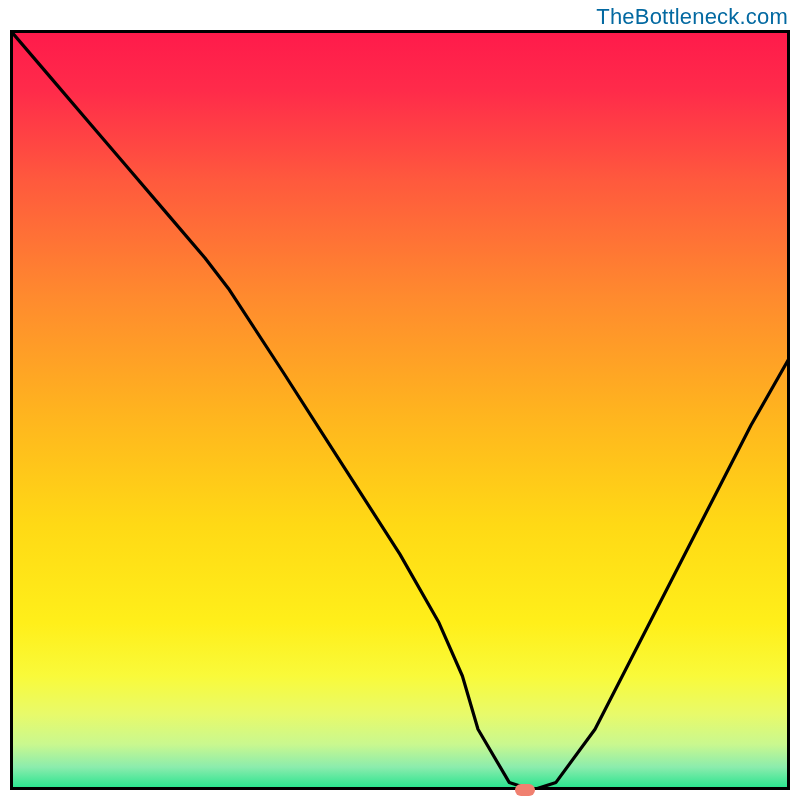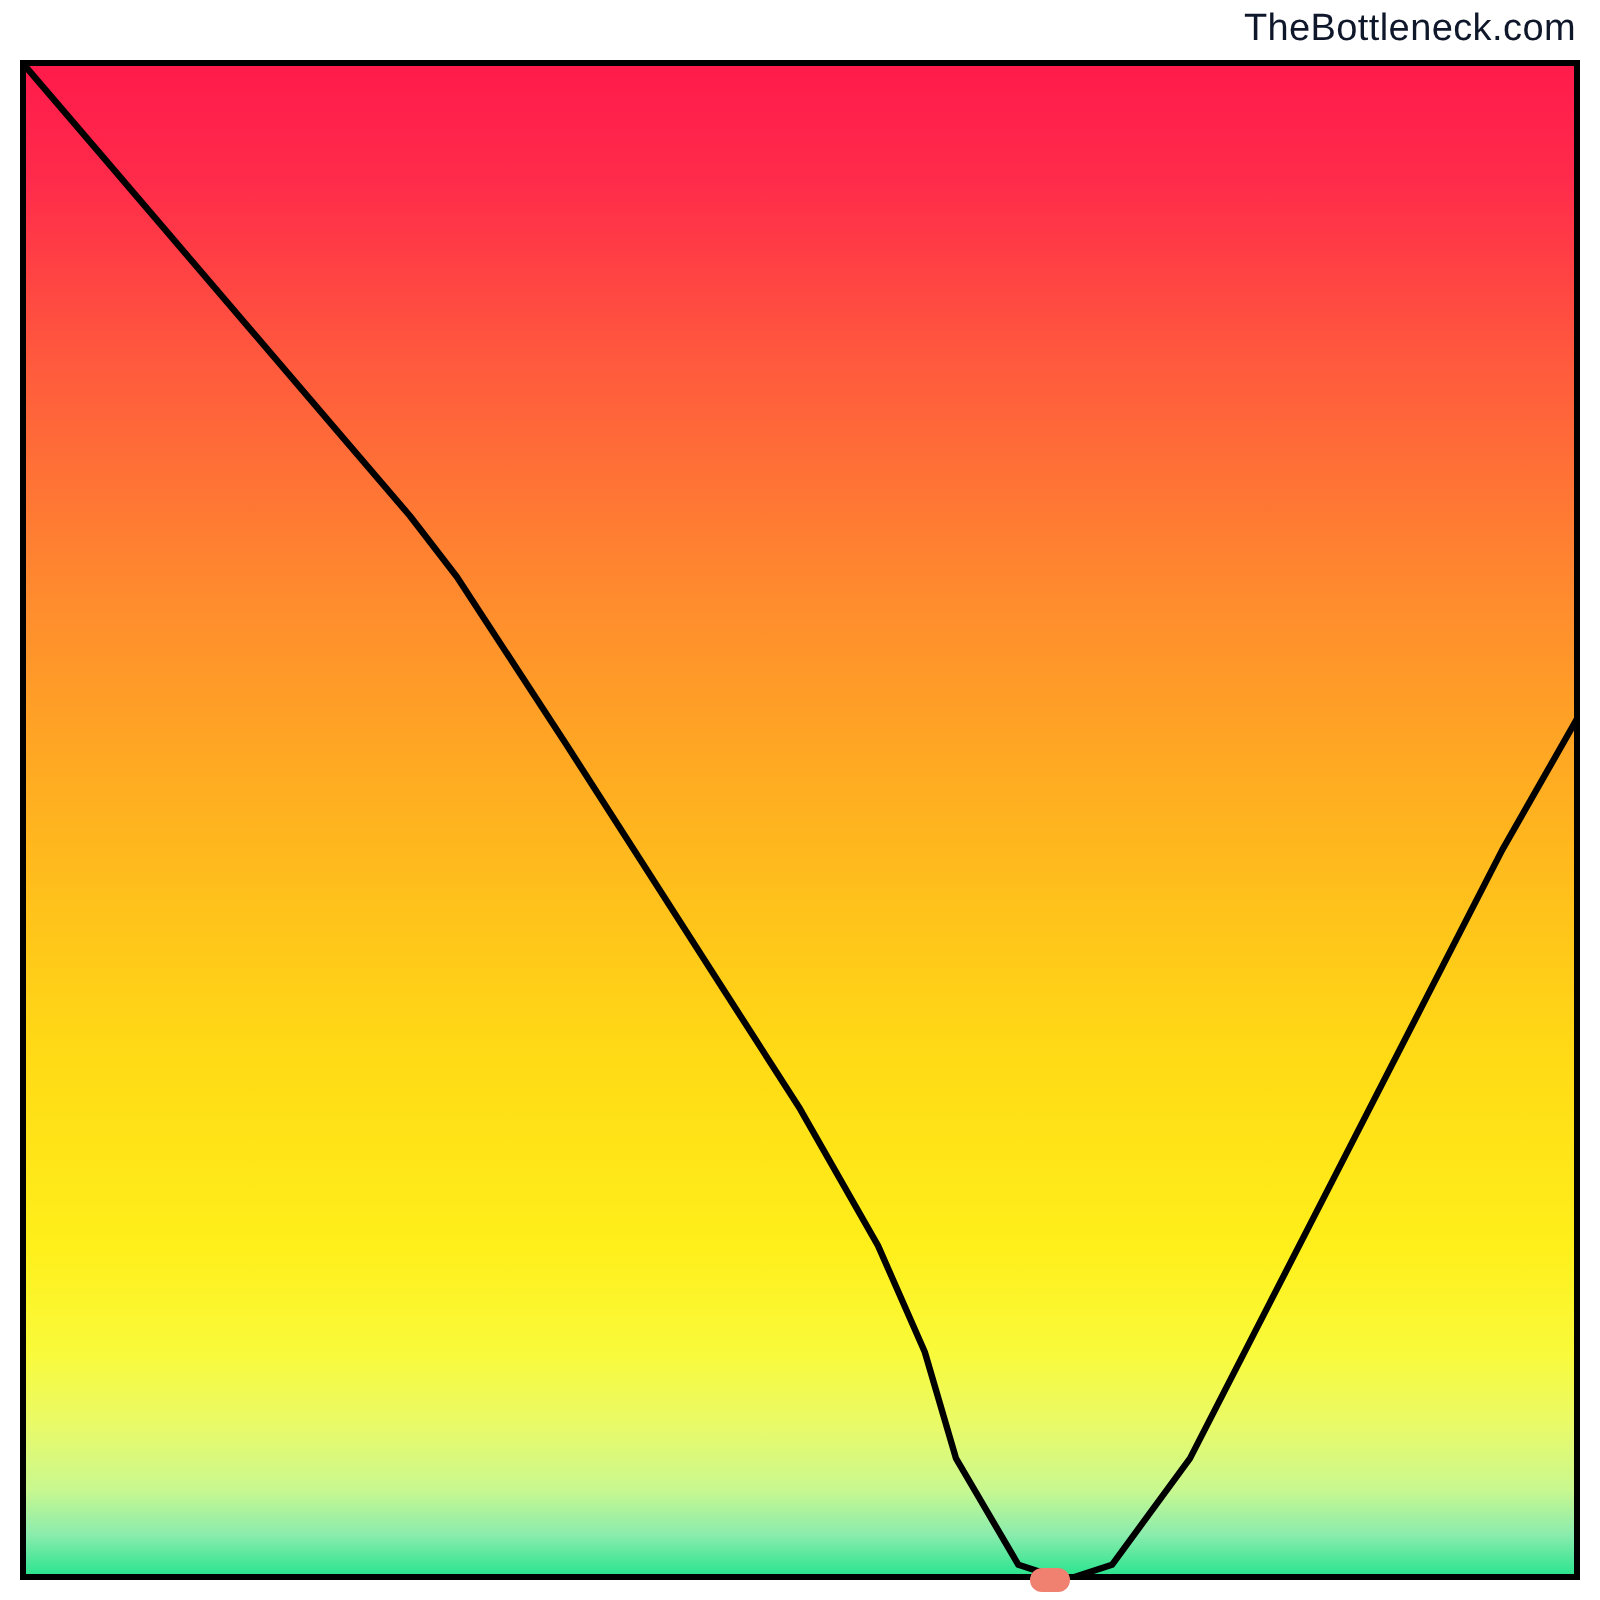--- a/index.html
+++ b/index.html
@@ -8,23 +8,23 @@
     width: 800px;
     height: 800px;
     background: #ffffff;
     overflow: hidden;
   }
   .watermark {
     position: absolute;
     top: 4px;
     right: 12px;
     font-family: Arial, Helvetica, sans-serif;
-    font-size: 19px;
+    font-size: 22px;
     font-weight: 500;
-    color: #0f172a;
+    color: #0369a1;
     letter-spacing: 0.2px;
     z-index: 10;
   }
   .frame {
     position: absolute;
     left: 10px;
     top: 30px;
     width: 780px;
     height: 760px;
     box-sizing: border-box;

